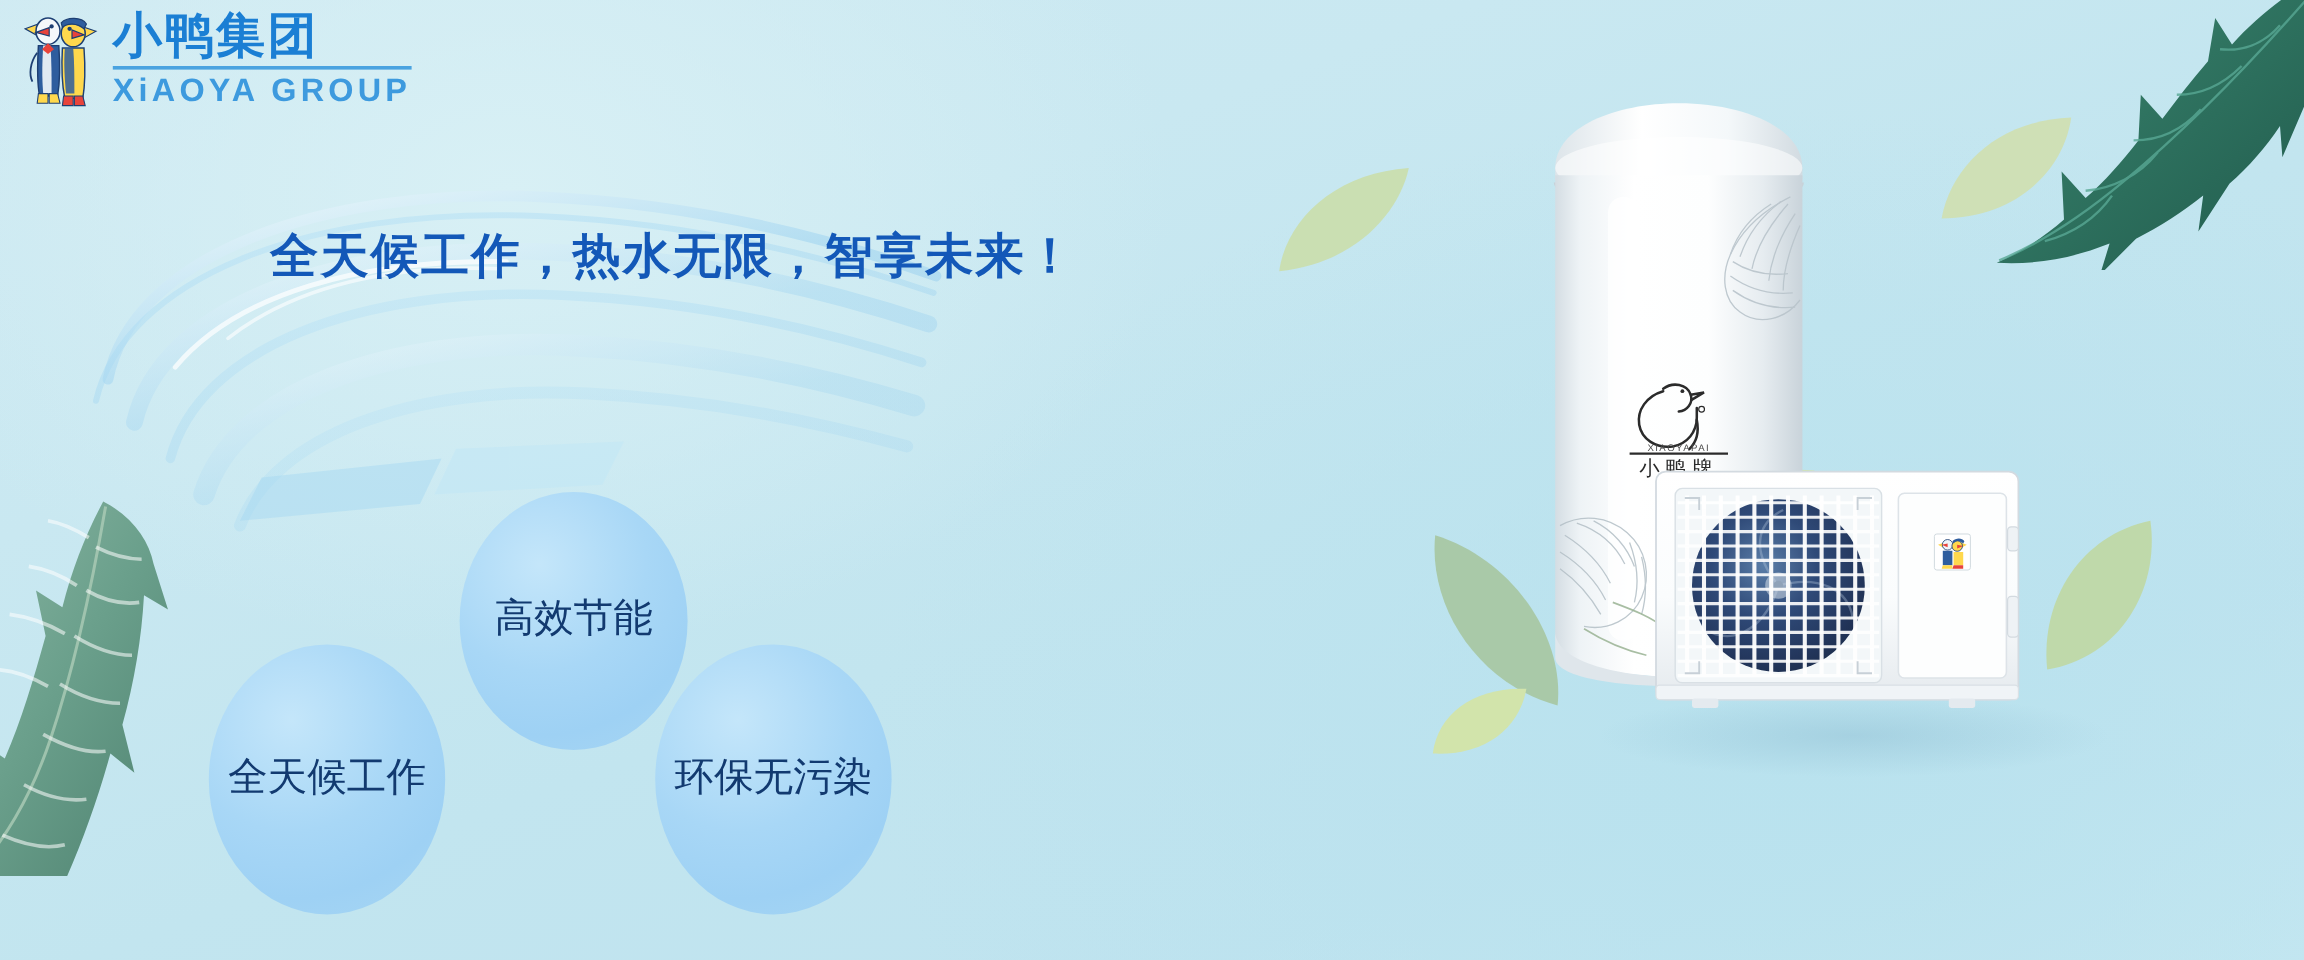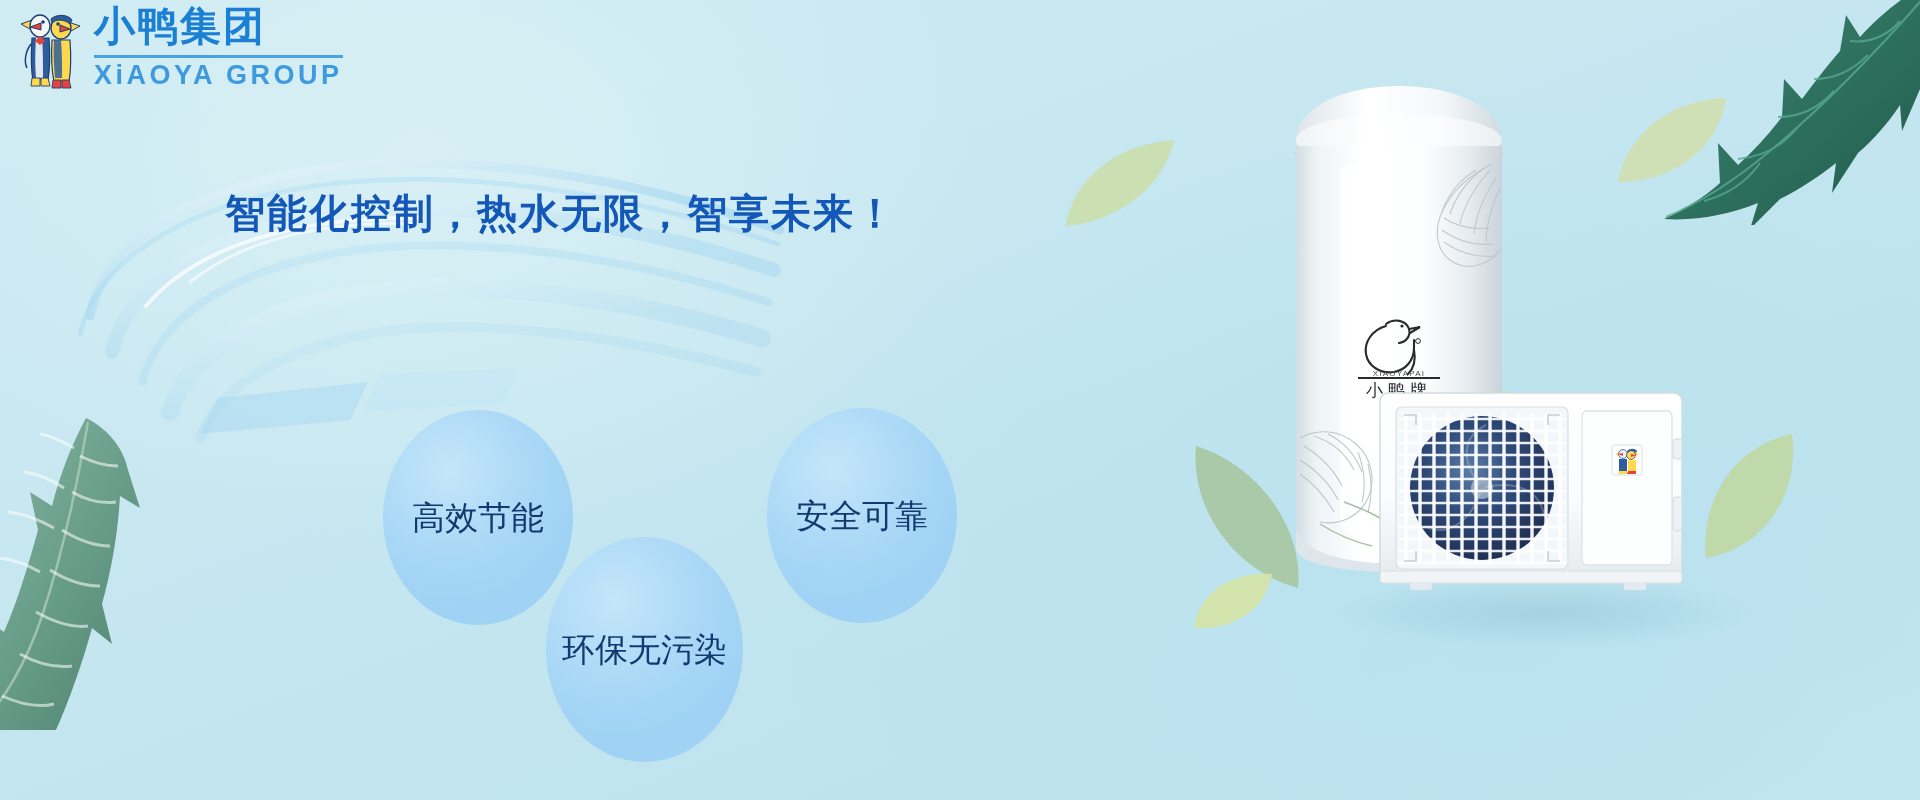--- a/index.html
+++ b/index.html
@@ -30,21 +30,21 @@
   .float-leaf{position:absolute;pointer-events:none;}
   .float-leaf svg{width:100%;height:100%;display:block;}
 
   
   .logo{position:absolute;left:18px;top:8px;display:flex;align-items:center;gap:10px;}
   .logo-mark{width:66px;height:82px;flex:0 0 auto;}
   .logo-mark svg{width:100%;height:100%;display:block;}
   .logo-text{display:flex;flex-direction:column;line-height:1;}
   .logo-cn{
     font-size:41px;font-weight:bold;color:#1b7fd4;letter-spacing:2px;
-    font-family:Liberation Mono, monospace;
+    font-family:Liberation Serif, serif;
   }
   .logo-rule{height:3px;background:#4aa3e0;margin:5px 0 4px 0;width:100%;}
   .logo-en{font-size:27px;font-weight:bold;color:#3d9ade;letter-spacing:3.5px;}
 
   
   .headline-wrap{position:absolute;left:0;top:150px;width:1120px;text-align:center;}
   .headline{
     font-family:"DejaVu Sans","Liberation Sans",sans-serif;
     font-size:104px;font-weight:bold;color:#0a3a6e;
     letter-spacing:12px;line-height:1.08;margin:0;
@@ -55,21 +55,21 @@
     font-family:"DejaVu Sans","Liberation Sans",sans-serif;
     font-size:40px;font-weight:bold;color:#1358b8;letter-spacing:2px;
     text-indent:2px;
   }
 
   
   .bubble{
     position:absolute;border-radius:50%;
     display:flex;align-items:center;justify-content:center;
     color:#123a70;font-weight:500;
-    font-family:Liberation Sans, sans-serif;
+    font-family:Liberation Mono, monospace;
     background:radial-gradient(circle at 35% 28%, #c4e6fa 0%, #a8d7f6 45%, #9ed1f4 72%, rgba(158,209,244,0.72) 100%);
     line-height:1.15;
   }
   .bubble span{display:block;}
 
   
   .product-stage{position:absolute;right:0;top:0;width:740px;height:800px;pointer-events:none;}
   .tank{position:absolute;left:104px;top:78px;width:230px;height:495px;}
   .tank svg{width:100%;height:100%;display:block;}
   .outdoor{position:absolute;left:196px;top:385px;width:310px;height:215px;}
@@ -236,31 +236,31 @@
       </svg>
     </div>
     <div class="logo-text">
       <div class="logo-cn">小鸭集团</div>
       <div class="logo-rule"></div>
       <div class="logo-en">XiAOYA GROUP</div>
     </div>
   </div>
 
   <div class="headline-wrap">
-    <p class="subhead">智能化控制，热水无限，智享未来！</p>
+    <p class="subhead">全天候工作，热水无限，智享未来！</p>
   </div>
 
   <div class="bubble" style="left:383px;top:410px;width:190px;height:215px;font-size:33px;">
     <span>高效节能</span>
   </div>
 
-  <div class="bubble" style="left:767px;top:408px;width:190px;height:215px;font-size:33px;">
-    <span>安全可靠</span>
-  </div>
-
+
+  <div class="bubble" style="left:174px;top:537px;width:197px;height:225px;font-size:33px;">
+    <span>全天候工作</span>
+  </div>
 
   <div class="bubble" style="left:546px;top:537px;width:197px;height:225px;font-size:33px;">
     <span>环保无污染</span>
   </div>
 
 
   <div class="product-stage">
 
     <div class="ground-shadow"></div>
 

